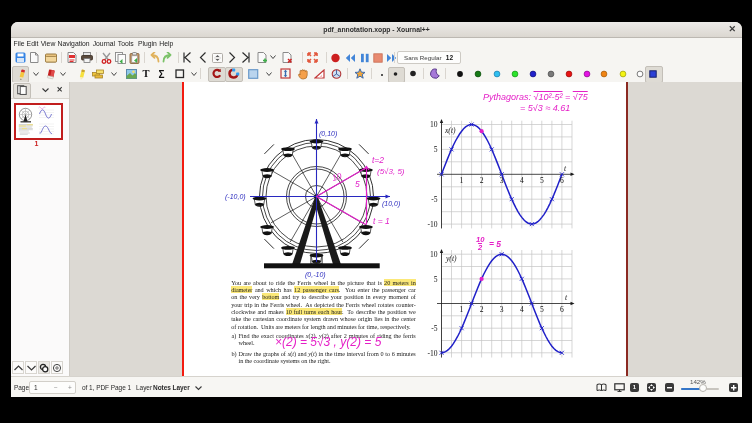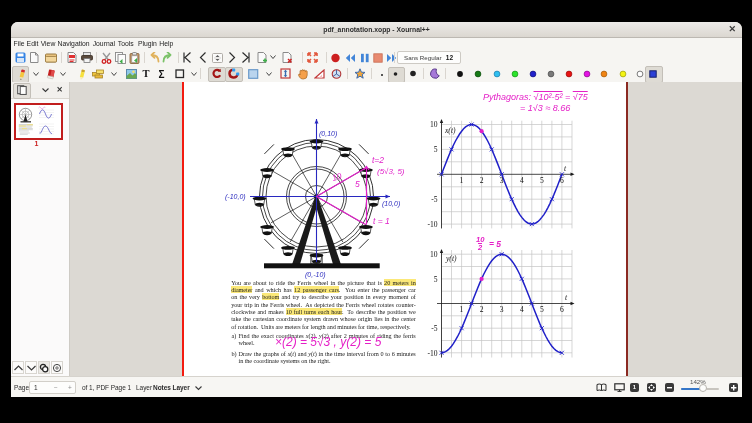--- a/index.html
+++ b/index.html
@@ -578,21 +578,21 @@
                 <div class="tll">wheel.</div>
               </div>
 <div style="height:3.3px"></div>
 <div class="item">
                 <span class="lab">b)</span>
                 <div class="tl">Draw the graphs of <i>x</i>(<i>t</i>) and <i>y</i>(<i>t</i>) in the time interval from 0 to 6 minutes</div>
                 <div class="tll">in the coordinate systems on the right.</div>
               </div>
 </div>
 <div class="hw" style="left:252px;top:9.5px;font-size:9px;margin-left:47px;">Pythagoras: <span style="text-decoration:overline">√10²-5²</span> = <span style="text-decoration:overline">√75</span></div>
-<div class="hw" style="left:336px;top:21px;font-size:9px;">= 1√3 ≈ 8.66</div>
+<div class="hw" style="left:336px;top:21px;font-size:9px;">= 5√3 ≈ 4.61</div>
 <div class="hw" style="left:292px;top:155px;font-size:7.6px;font-weight:bold;text-align:center;line-height:6.4px;">10<br><span style="display:inline-block;border-top:1.2px solid #e51fc7;padding-top:0.3px;">2</span></div>
 <div class="hw" style="left:305px;top:157px;font-size:8.5px;font-weight:bold;">= 5</div>
 <div class="hw" style="left:91px;top:253px;font-size:12px;">×(2) = 5√3 , y(2) = 5</div>
 </div>
     </div>
     <div id="sidebar">
       <div id="sbhead">
         <div class="pressed" style="left:2px;top:1px;width:16px;height:14px;background:#e3e0da"></div>
         <svg class="ic" style="left:5.5px;top:3px" width="10" height="10">
               <rect x="0.7" y="0.7" width="6" height="8" fill="#fdfdfc" stroke="#555" stroke-width="1.1"></rect>

